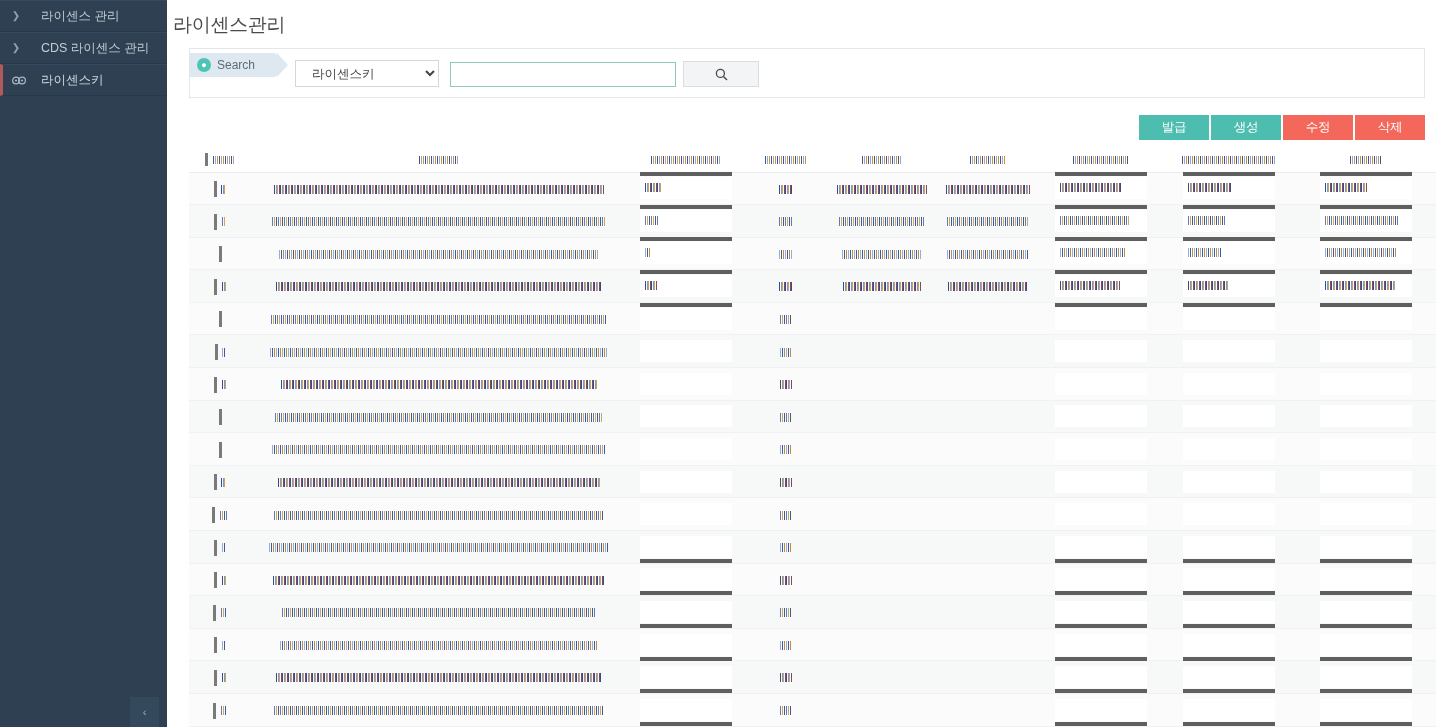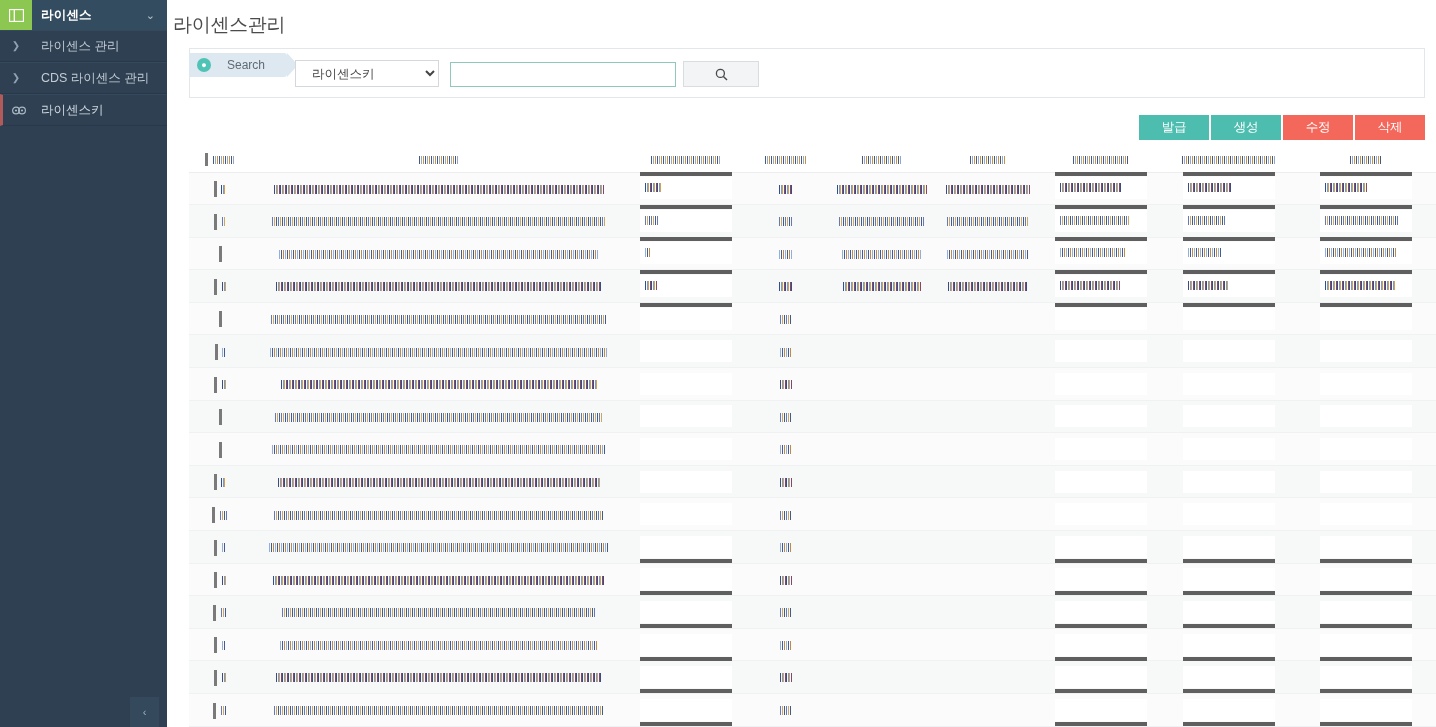--- a/index.html
+++ b/index.html
@@ -116,21 +116,21 @@
   .search-tab-icon {
     width: 14px; height: 14px; border-radius: 50%;
     background: #4fc3b5;
     color: #ffffff; font-size: 9px;
     display: flex; align-items: center; justify-content: center;
     flex: 0 0 14px;
     line-height: 1;
   }
   .search-tab-label {
     font-size: 12px; color: #5f6b75;
-    margin-left: 16px;
+    margin-left: 6px;
   }
   .search-controls {
     position: absolute; left: 105px; top: 11px;
     display: flex; align-items: flex-end;
   }
   #search-select {
     width: 144px; height: 27px;
     border: 1px solid #d3d8dc;
     background: #ffffff;
     font-size: 12.5px; color: #444;
@@ -274,30 +274,20 @@
     width: 3px; height: 16px;
     background: #7a7a7a;
     vertical-align: middle;
   }
 </style>
 </head>
 <body>
 
 <div id="sidebar">
 
-  <div class="sb-brand">
-    <span class="sb-brand-icon">
-      <svg width="15" height="13" viewBox="0 0 15 13" aria-hidden="true">
-        <rect x="0.5" y="0.5" width="14" height="12" fill="none" stroke="#ffffff" stroke-width="1.3"></rect>
-        <line x1="5.3" y1="0.5" x2="5.3" y2="12.5" stroke="#ffffff" stroke-width="1.3"></line>
-      </svg>
-    </span>
-    <span class="sb-brand-title">라이센스</span>
-    <span class="sb-brand-caret">⌄</span>
-  </div>
 
   <div class="sb-item">
     <span class="sb-ico">❯</span>
     <span class="sb-label">라이센스 관리</span>
   </div>
 
   <div class="sb-item">
     <span class="sb-ico">❯</span>
     <span class="sb-label">CDS 라이센스 관리</span>
   </div>

